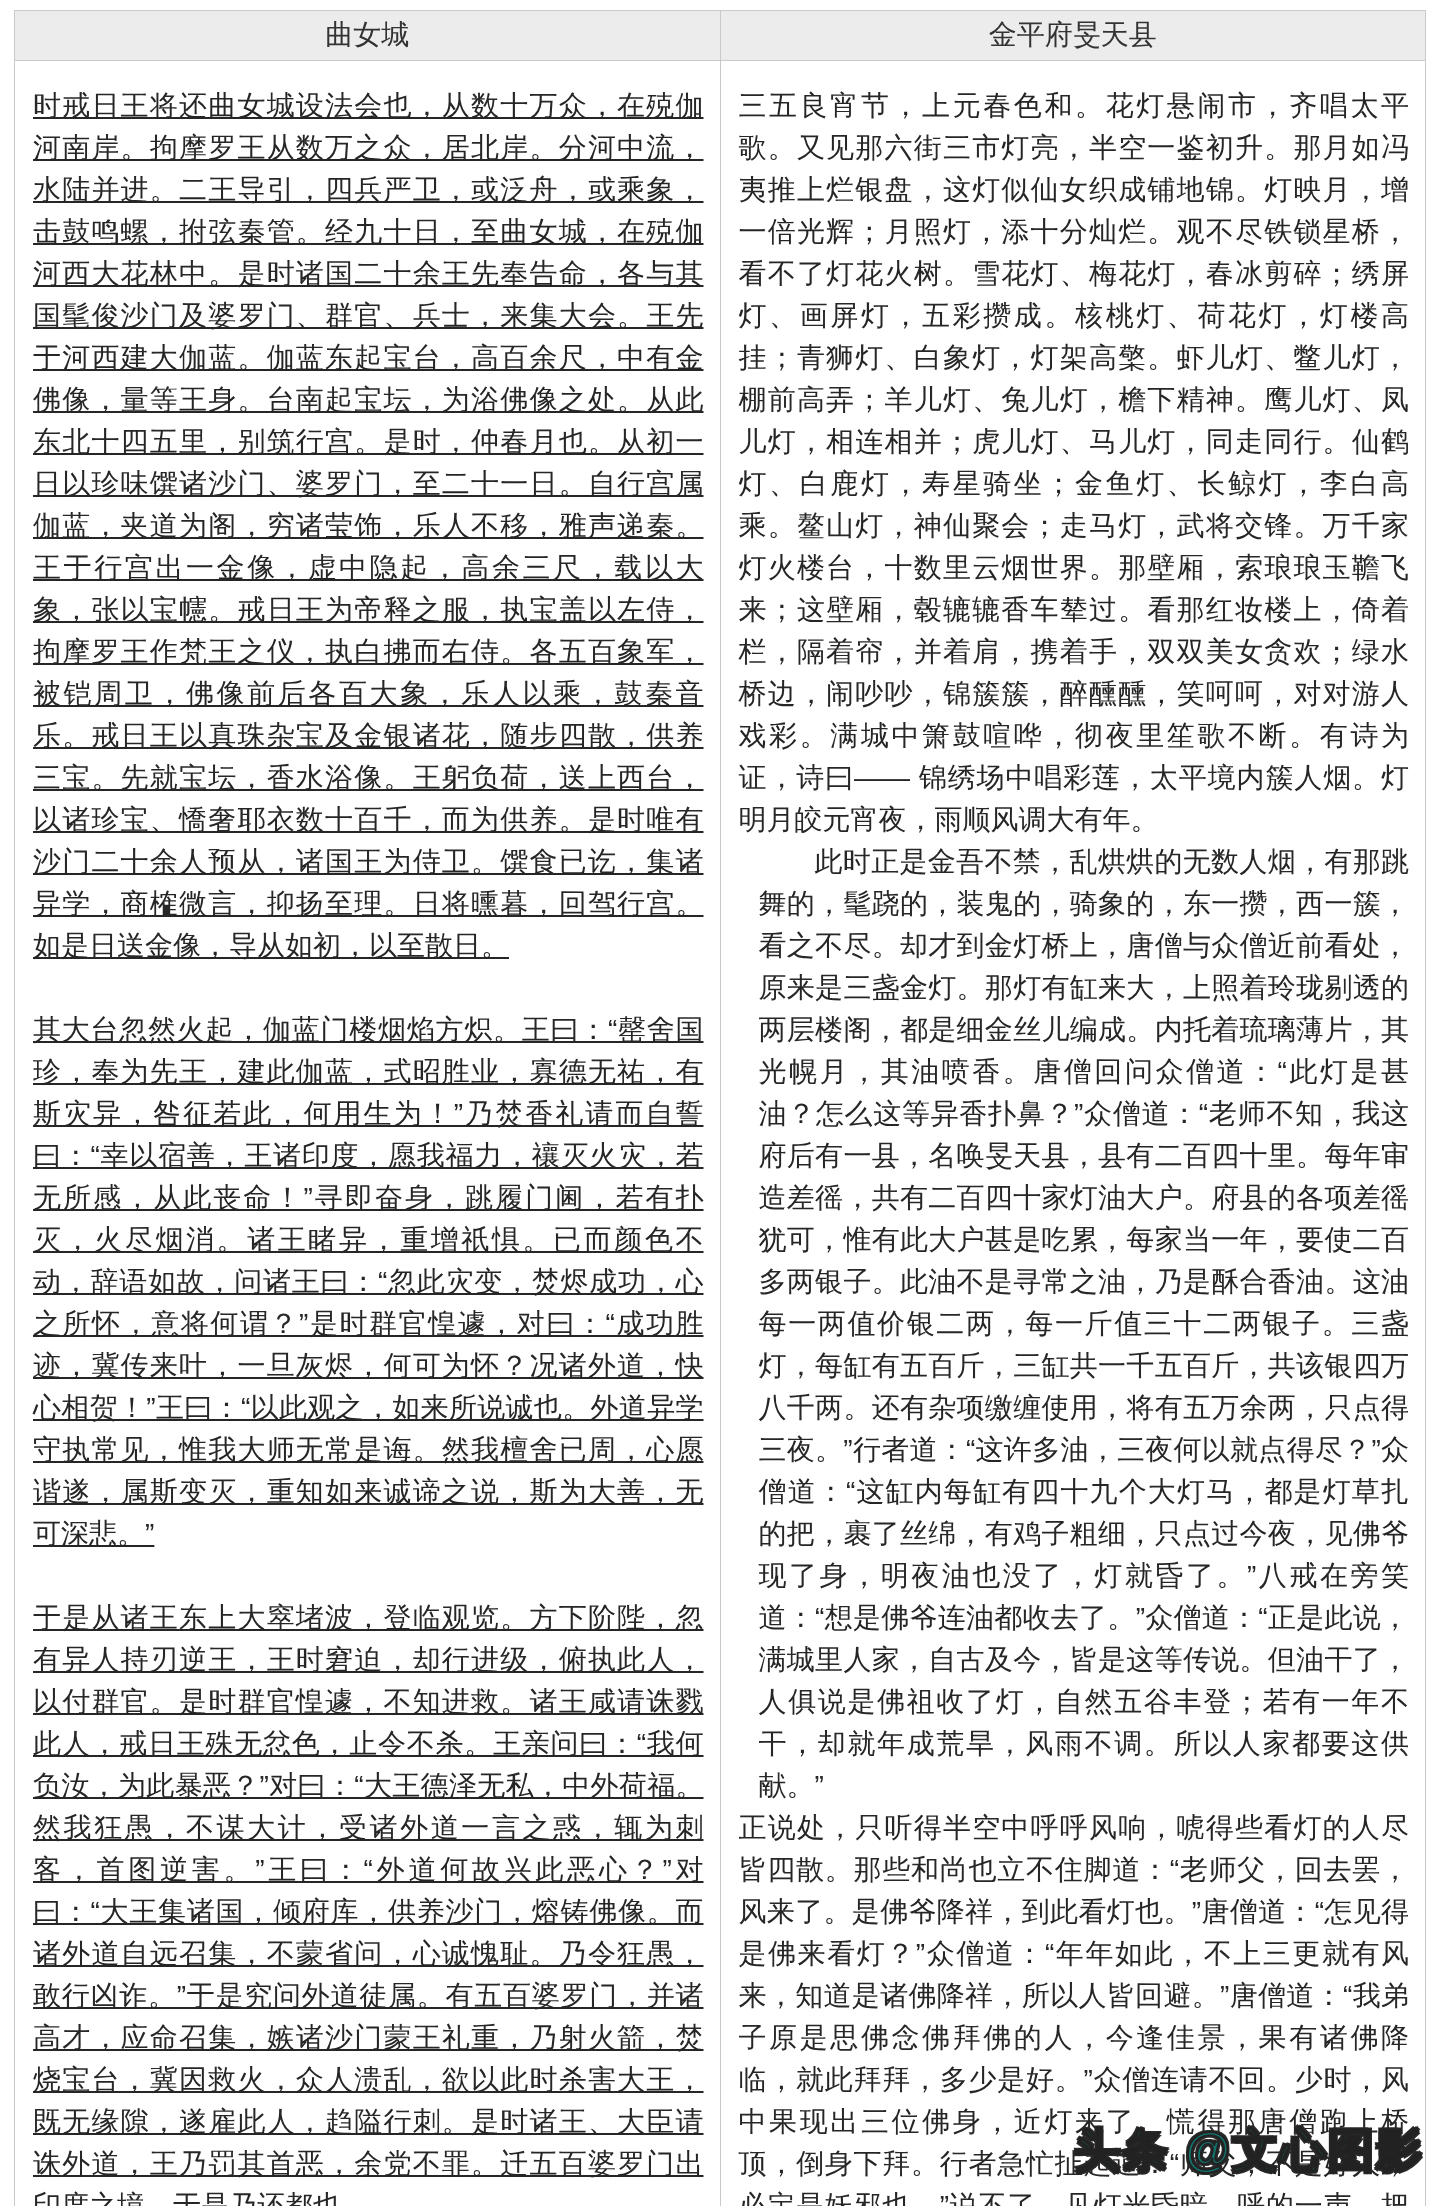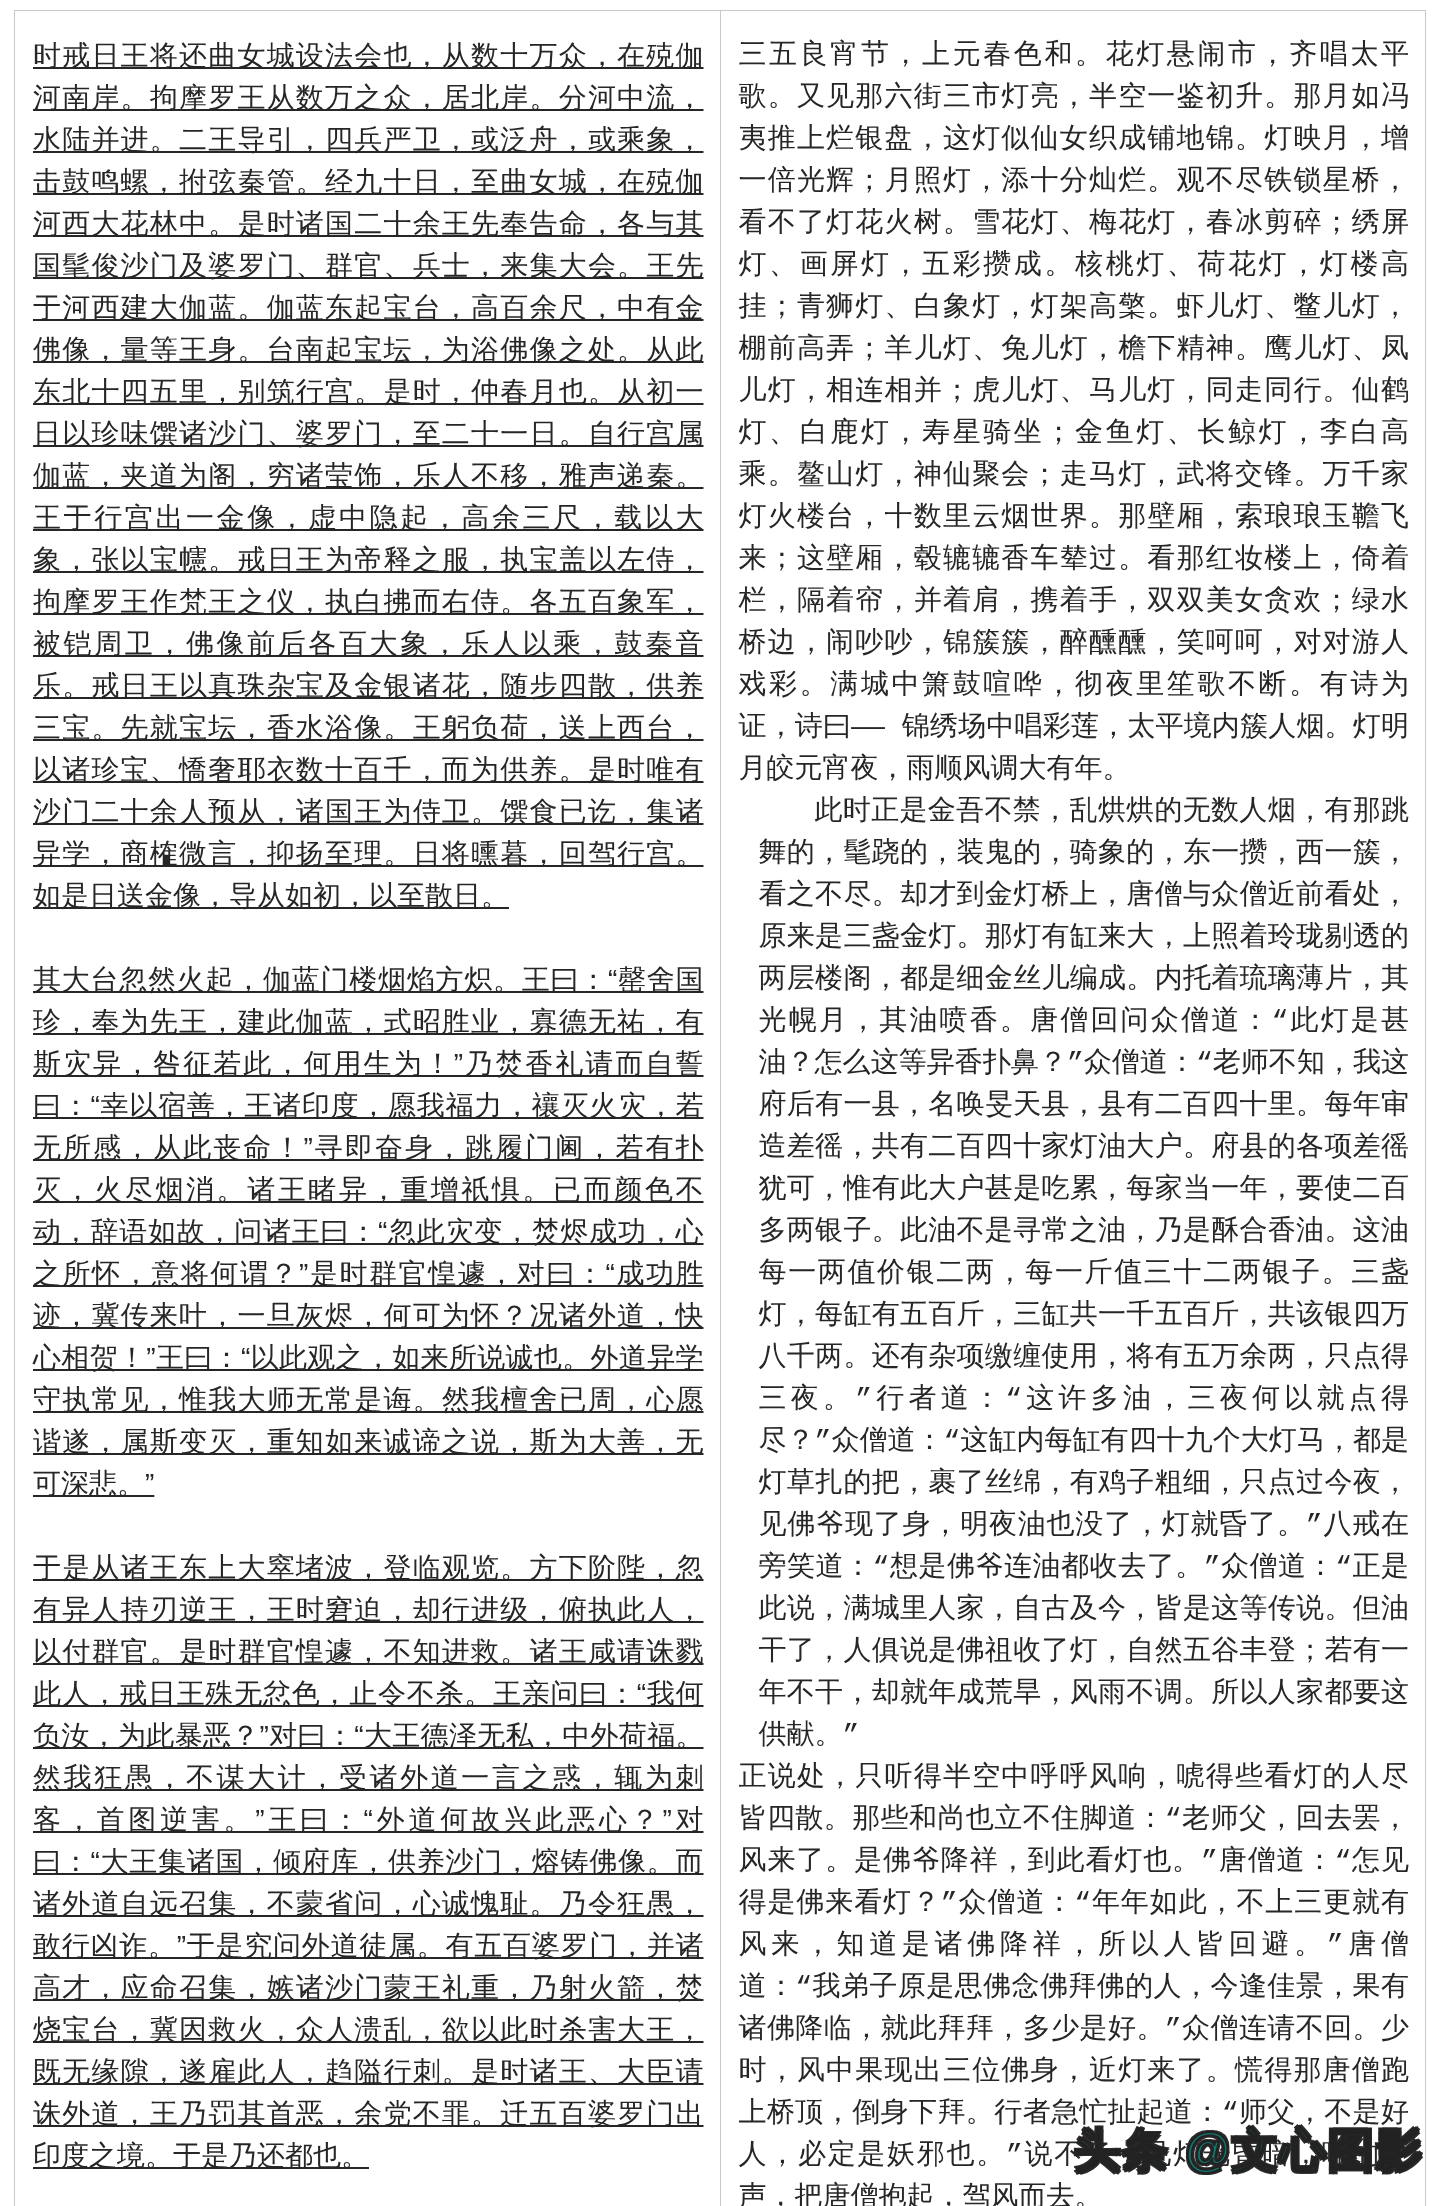--- a/index.html
+++ b/index.html
@@ -57,21 +57,21 @@
     text-align: justify;
     letter-spacing: 0;
     word-break: break-all;
   }
   .text-cell + .text-cell {
     border-left: 1px solid #c9c9c9;
   }
   .text-cell p { margin: 0; }
   .col-left p { margin-bottom: 42px; text-decoration: underline; }
   .col-left p:last-child { margin-bottom: 0; }
-  .col-right p { margin-bottom: 0; font-family: Liberation Mono, monospace; }
+  .col-right p { margin-bottom: 0; }
   .col-right p:nth-child(2) { text-indent: 2em; margin-left: 20px; }
   .watermark {
     position: absolute;
     right: 16px;
     bottom: 24px;
     font-size: 46px;
     font-weight: 700;
     color: #0f766e;
     letter-spacing: 2px;
     white-space: nowrap;
@@ -82,20 +82,24 @@
       2px -2px 0 #2a2a2a,
       -2px 2px 0 #2a2a2a;
     pointer-events: none;
   }
 </style>
 </head>
 <body>
 
 <div class="page">
   <div class="doc-table">
+    <div class="header-row">
+      <div class="header-cell">曲女城</div>
+      <div class="header-cell">金平府旻天县</div>
+    </div>
     <div class="body-row">
       <div class="text-cell col-left">
           <p>时戒日王将还曲女城设法会也，从数十万众，在殑伽河南岸。拘摩罗王从数万之众，居北岸。分河中流，水陆并进。二王导引，四兵严卫，或泛舟，或乘象，击鼓鸣螺，拊弦秦管。经九十日，至曲女城，在殑伽河西大花林中。是时诸国二十余王先奉告命，各与其国髦俊沙门及婆罗门、群官、兵士，来集大会。王先于河西建大伽蓝。伽蓝东起宝台，高百余尺，中有金佛像，量等王身。台南起宝坛，为浴佛像之处。从此东北十四五里，别筑行宫。是时，仲春月也。从初一日以珍味馔诸沙门、婆罗门，至二十一日。自行宫属伽蓝，夹道为阁，穷诸莹饰，乐人不移，雅声递秦。王于行宫出一金像，虚中隐起，高余三尺，载以大象，张以宝幰。戒日王为帝释之服，执宝盖以左侍，拘摩罗王作梵王之仪，执白拂而右侍。各五百象军，被铠周卫，佛像前后各百大象，乐人以乘，鼓秦音乐。戒日王以真珠杂宝及金银诸花，随步四散，供养三宝。先就宝坛，香水浴像。王躬负荷，送上西台，以诸珍宝、憍奢耶衣数十百千，而为供养。是时唯有沙门二十余人预从，诸国王为侍卫。馔食已讫，集诸异学，商榷微言，抑扬至理。日将曛暮，回驾行宫。如是日送金像，导从如初，以至散日。</p>
           <p>其大台忽然火起，伽蓝门楼烟焰方炽。王曰：“罄舍国珍，奉为先王，建此伽蓝，式昭胜业，寡德无祐，有斯灾异，咎征若此，何用生为！”乃焚香礼请而自誓曰：“幸以宿善，王诸印度，愿我福力，禳灭火灾，若无所感，从此丧命！”寻即奋身，跳履门阃，若有扑灭，火尽烟消。诸王睹异，重增祇惧。已而颜色不动，辞语如故，问诸王曰：“忽此灾变，焚烬成功，心之所怀，意将何谓？”是时群官惶遽，对曰：“成功胜迹，冀传来叶，一旦灰烬，何可为怀？况诸外道，快心相贺！”王曰：“以此观之，如来所说诚也。外道异学守执常见，惟我大师无常是诲。然我檀舍已周，心愿谐遂，属斯变灭，重知如来诚谛之说，斯为大善，无可深悲。”</p>
           <p>于是从诸王东上大窣堵波，登临观览。方下阶陛，忽有异人持刃逆王，王时窘迫，却行进级，俯执此人，以付群官。是时群官惶遽，不知进救。诸王咸请诛戮此人，戒日王殊无忿色，止令不杀。王亲问曰：“我何负汝，为此暴恶？”对曰：“大王德泽无私，中外荷福。然我狂愚，不谋大计，受诸外道一言之惑，辄为刺客，首图逆害。”王曰：“外道何故兴此恶心？”对曰：“大王集诸国，倾府库，供养沙门，熔铸佛像。而诸外道自远召集，不蒙省问，心诚愧耻。乃令狂愚，敢行凶诈。”于是究问外道徒属。有五百婆罗门，并诸高才，应命召集，嫉诸沙门蒙王礼重，乃射火箭，焚烧宝台，冀因救火，众人溃乱，欲以此时杀害大王，既无缘隙，遂雇此人，趋隘行刺。是时诸王、大臣请诛外道，王乃罚其首恶，余党不罪。迁五百婆罗门出印度之境。于是乃还都也。</p>
         </div>
       <div class="text-cell col-right">
           <p>三五良宵节，上元春色和。花灯悬闹市，齐唱太平歌。又见那六街三市灯亮，半空一鉴初升。那月如冯夷推上烂银盘，这灯似仙女织成铺地锦。灯映月，增一倍光辉；月照灯，添十分灿烂。观不尽铁锁星桥，看不了灯花火树。雪花灯、梅花灯，春冰剪碎；绣屏灯、画屏灯，五彩攒成。核桃灯、荷花灯，灯楼高挂；青狮灯、白象灯，灯架高檠。虾儿灯、鳖儿灯，棚前高弄；羊儿灯、兔儿灯，檐下精神。鹰儿灯、凤儿灯，相连相并；虎儿灯、马儿灯，同走同行。仙鹤灯、白鹿灯，寿星骑坐；金鱼灯、长鲸灯，李白高乘。鳌山灯，神仙聚会；走马灯，武将交锋。万千家灯火楼台，十数里云烟世界。那壁厢，索琅琅玉韂飞来；这壁厢，毂辘辘香车辇过。看那红妆楼上，倚着栏，隔着帘，并着肩，携着手，双双美女贪欢；绿水桥边，闹吵吵，锦簇簇，醉醺醺，笑呵呵，对对游人戏彩。满城中箫鼓喧哗，彻夜里笙歌不断。有诗为证，诗曰—— 锦绣场中唱彩莲，太平境内簇人烟。灯明月皎元宵夜，雨顺风调大有年。</p>
           <p>此时正是金吾不禁，乱烘烘的无数人烟，有那跳舞的，髦跷的，装鬼的，骑象的，东一攒，西一簇，看之不尽。却才到金灯桥上，唐僧与众僧近前看处，原来是三盏金灯。那灯有缸来大，上照着玲珑剔透的两层楼阁，都是细金丝儿编成。内托着琉璃薄片，其光幌月，其油喷香。唐僧回问众僧道：“此灯是甚油？怎么这等异香扑鼻？”众僧道：“老师不知，我这府后有一县，名唤旻天县，县有二百四十里。每年审造差徭，共有二百四十家灯油大户。府县的各项差徭犹可，惟有此大户甚是吃累，每家当一年，要使二百多两银子。此油不是寻常之油，乃是酥合香油。这油每一两值价银二两，每一斤值三十二两银子。三盏灯，每缸有五百斤，三缸共一千五百斤，共该银四万八千两。还有杂项缴缠使用，将有五万余两，只点得三夜。”行者道：“这许多油，三夜何以就点得尽？”众僧道：“这缸内每缸有四十九个大灯马，都是灯草扎的把，裹了丝绵，有鸡子粗细，只点过今夜，见佛爷现了身，明夜油也没了，灯就昏了。”八戒在旁笑道：“想是佛爷连油都收去了。”众僧道：“正是此说，满城里人家，自古及今，皆是这等传说。但油干了，人俱说是佛祖收了灯，自然五谷丰登；若有一年不干，却就年成荒旱，风雨不调。所以人家都要这供献。”</p>
           <p>正说处，只听得半空中呼呼风响，唬得些看灯的人尽皆四散。那些和尚也立不住脚道：“老师父，回去罢，风来了。是佛爷降祥，到此看灯也。”唐僧道：“怎见得是佛来看灯？”众僧道：“年年如此，不上三更就有风来，知道是诸佛降祥，所以人皆回避。”唐僧道：“我弟子原是思佛念佛拜佛的人，今逢佳景，果有诸佛降临，就此拜拜，多少是好。”众僧连请不回。少时，风中果现出三位佛身，近灯来了。慌得那唐僧跑上桥顶，倒身下拜。行者急忙扯起道：“师父，不是好人，必定是妖邪也。”说不了，见灯光昏暗，呼的一声，把唐僧抱起，驾风而去。</p>

